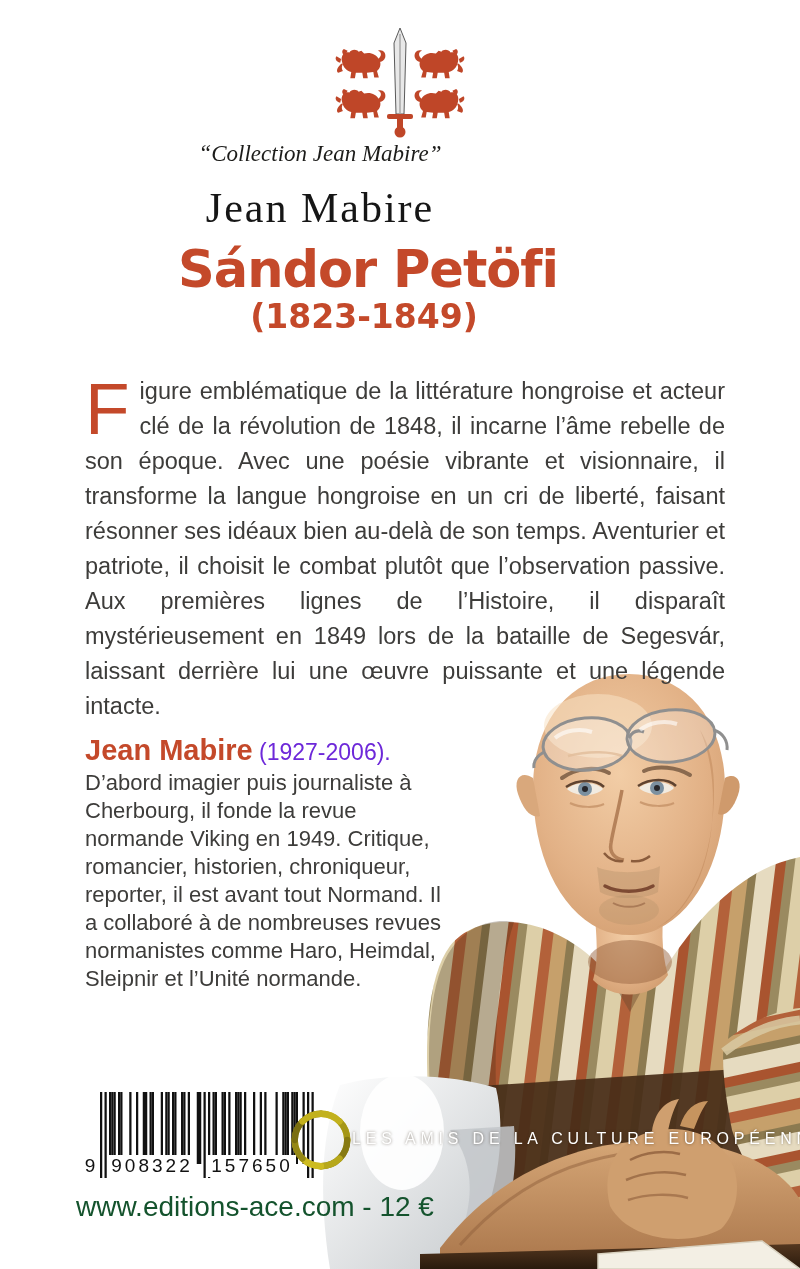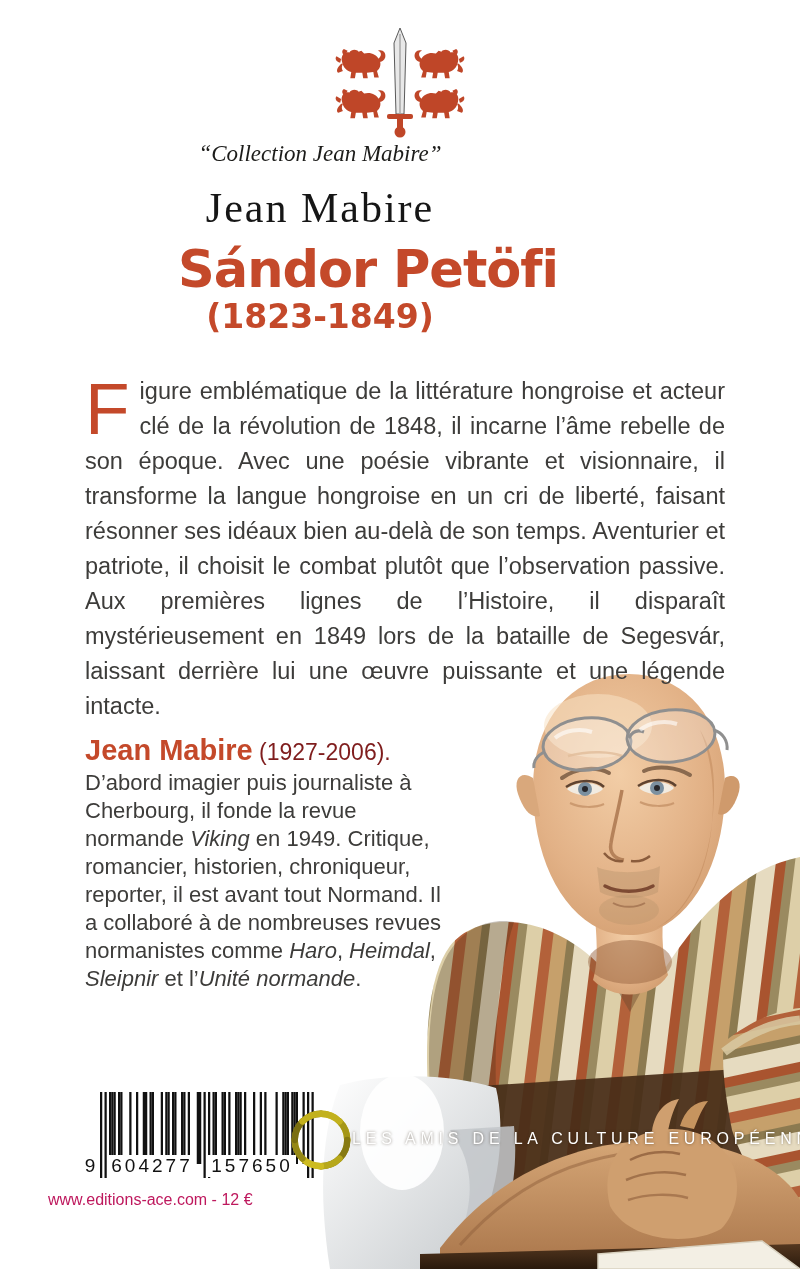--- a/index.html
+++ b/index.html
@@ -10,50 +10,50 @@
 
   
   #emblem{left:315px;top:26px;z-index:2;}
   #collection{top:141px;font-family:"Liberation Serif","DejaVu Serif",serif;font-style:italic;
               font-size:23px;color:#1c1c1a;z-index:2;}
   #author{top:184px;font-family:"Liberation Serif","DejaVu Serif",serif;font-size:42px;
           letter-spacing:2px;color:#161616;z-index:2;}
   #title{top:240px;font-family:"DejaVu Sans","Liberation Sans",sans-serif;font-weight:bold;
          font-size:51px;letter-spacing:-1px;color:#c4492a;z-index:2;margin-left:48px;}
   #subtitle{top:297px;font-family:"DejaVu Sans","Liberation Sans",sans-serif;font-weight:bold;
-            font-size:33px;color:#c4492a;z-index:2;}
+            font-size:33px;color:#c4492a;z-index:2;margin-left:44px;}
 
   
   #text-col{left:85px;top:374px;width:640px;z-index:2;color:#3d3c3a;}
   #desc-p1{font-size:23.5px;line-height:35px;text-align:justify;margin:0;}
   #drop-cap{float:left;color:#c4492a;font-size:73px;line-height:62px;padding:4px 10px 0 0;
             font-family:"Liberation Sans",sans-serif;}
   #desc-p2{font-size:23.5px;line-height:36px;margin:2px 0 0 0;width:465px;}
   #bio{margin-top:12px;width:372px;font-size:22px;line-height:28px;}
   #bio-head{margin:0 0 2px 0;}
   #bio-name{color:#c4492a;font-weight:bold;font-size:29px;}
-  #bio-dates{font-size:23px;color:#7f1d1d;}
-  .seg-italic{font-style:italic;}
+  #bio-dates{font-size:23px;color:#6d28d9;}
+  .seg-italic{}
 
   
   #barcode{left:84px;top:1092px;width:232px;height:102px;z-index:2;}
   #barcode-bars{position:absolute;left:16px;top:0;}
   .bc-digit{position:absolute;top:63px;font-size:19px;letter-spacing:3px;color:#111;
             background:#fff;text-align:center;font-family:"Liberation Sans",sans-serif;}
   #bc-d0{left:-2px;width:16px;letter-spacing:0;}
   #bc-d1{left:24px;width:88px;}
   #bc-d2{left:124px;width:88px;text-align:center;}
 
   
   #swirl{left:286px;top:1105px;z-index:3;}
   #banner-label{left:352px;top:1130px;color:#ffffff;font-size:16px;letter-spacing:4.8px;
                 z-index:3;text-shadow:0 0 3px rgba(40,25,10,.55);white-space:nowrap;}
 
   
-  #footer{left:48px;top:1191px;font-size:16px;color:#be185d;z-index:2;}
+  #footer{left:76px;top:1191px;font-size:28px;color:#14532d;z-index:2;}
 
   
   #photo{left:300px;top:660px;z-index:1;}
 </style>
 </head>
 <body>
 
 <div id="cover">
 
   <svg id="emblem" class="abs" width="170" height="114" viewBox="0 0 170 114">
@@ -257,21 +257,21 @@
         <rect x="184.50" y="0" width="2.25" height="72" fill="#111111"></rect>
         <rect x="186.75" y="0" width="2.25" height="72" fill="#111111"></rect>
         <rect x="191.25" y="0" width="2.25" height="72" fill="#111111"></rect>
         <rect x="193.50" y="0" width="2.25" height="72" fill="#111111"></rect>
         <rect x="195.75" y="0" width="2.25" height="72" fill="#111111"></rect>
         <rect x="202.50" y="0" width="2.25" height="72" fill="#111111"></rect>
         <rect x="207.00" y="0" width="2.25" height="86" fill="#111111"></rect>
         <rect x="211.50" y="0" width="2.25" height="86" fill="#111111"></rect>
       </svg>
     <span id="bc-d0" class="bc-digit">9</span>
-    <span id="bc-d1" class="bc-digit">604277</span>
+    <span id="bc-d1" class="bc-digit">908322</span>
     <span id="bc-d2" class="bc-digit">157650</span>
   </div>
 
   <svg id="swirl" class="abs" width="70" height="70" viewBox="0 0 72 72">
     <g fill="none" stroke-linecap="round" stroke-width="6.5">
       <path d="M36 9 A 27 27 0 0 1 63 36" stroke="#cdbb21"></path>
       <path d="M36 9 A 27 27 0 0 1 63 36" stroke="#a59717" transform="rotate(45 36 36)"></path>
       <path d="M36 9 A 27 27 0 0 1 63 36" stroke="#877a12" transform="rotate(90 36 36)"></path>
       <path d="M36 9 A 27 27 0 0 1 63 36" stroke="#b7a81b" transform="rotate(135 36 36)"></path>
       <path d="M36 9 A 27 27 0 0 1 63 36" stroke="#cdbb21" transform="rotate(180 36 36)"></path>

